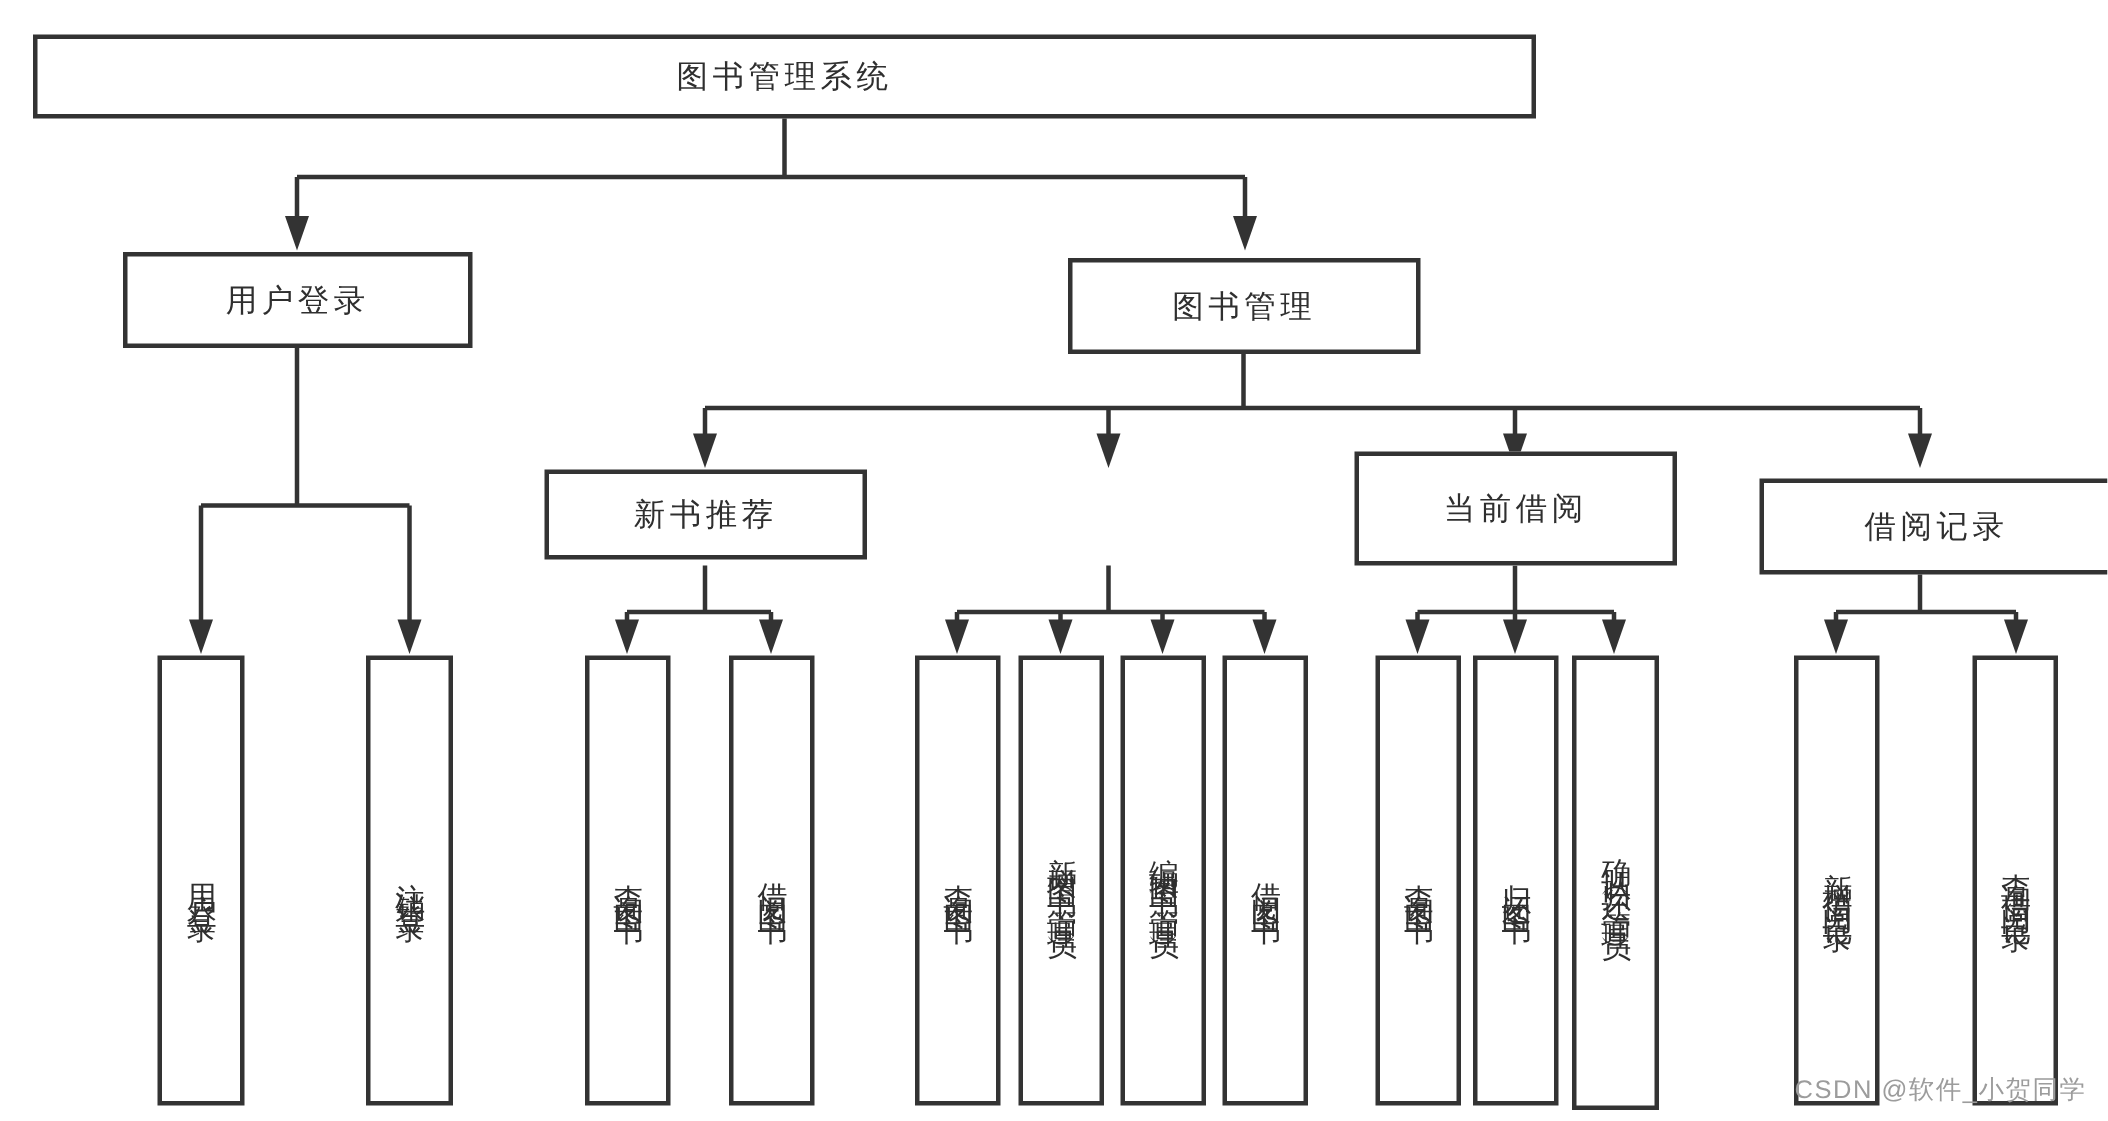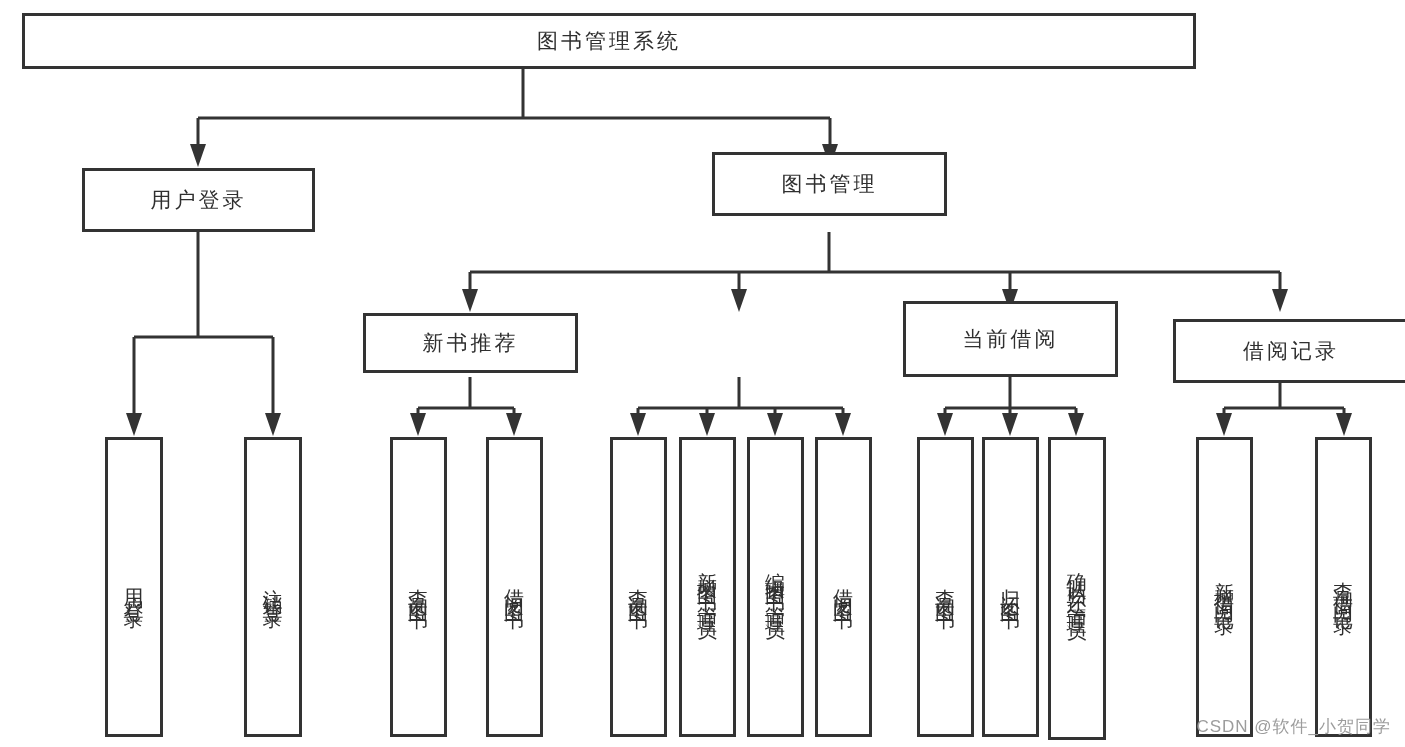--- a/index.html
+++ b/index.html
@@ -90,28 +90,28 @@
       <polygon points="767,413 783,413 775,436"></polygon>
       <polygon points="835,413 851,413 843,436"></polygon>
       <polygon points="937,413 953,413 945,436"></polygon>
       <polygon points="1002,413 1018,413 1010,436"></polygon>
       <polygon points="1068,413 1084,413 1076,436"></polygon>
       <polygon points="1216,413 1232,413 1224,436"></polygon>
       <polygon points="1336,413 1352,413 1344,436"></polygon>
     </g>
   </svg>
 
-  <div class="node h" style="left:22px; top:13px; width:1174px; height:56px">
+  <div class="node h" style="left:22px; top:23px; width:1002px; height:56px">
     <span>图书管理系统</span>
   </div>
 
   <div class="node h" style="left:82px; top:168px; width:233px; height:64px">
     <span>用户登录</span>
   </div>
-  <div class="node h" style="left:712px; top:152px; width:235px; height:64px">
+  <div class="node h" style="left:712px; top:172px; width:235px; height:64px">
     <span>图书管理</span>
   </div>
 
   <div class="node h" style="left:363px; top:313px; width:215px; height:60px">
     <span>新书推荐</span>
   </div>
   <div class="node h" style="left:903px; top:301px; width:215px; height:76px">
     <span>当前借阅</span>
   </div>
   <div class="node h" style="left:1173px; top:319px; width:236px; height:64px">

